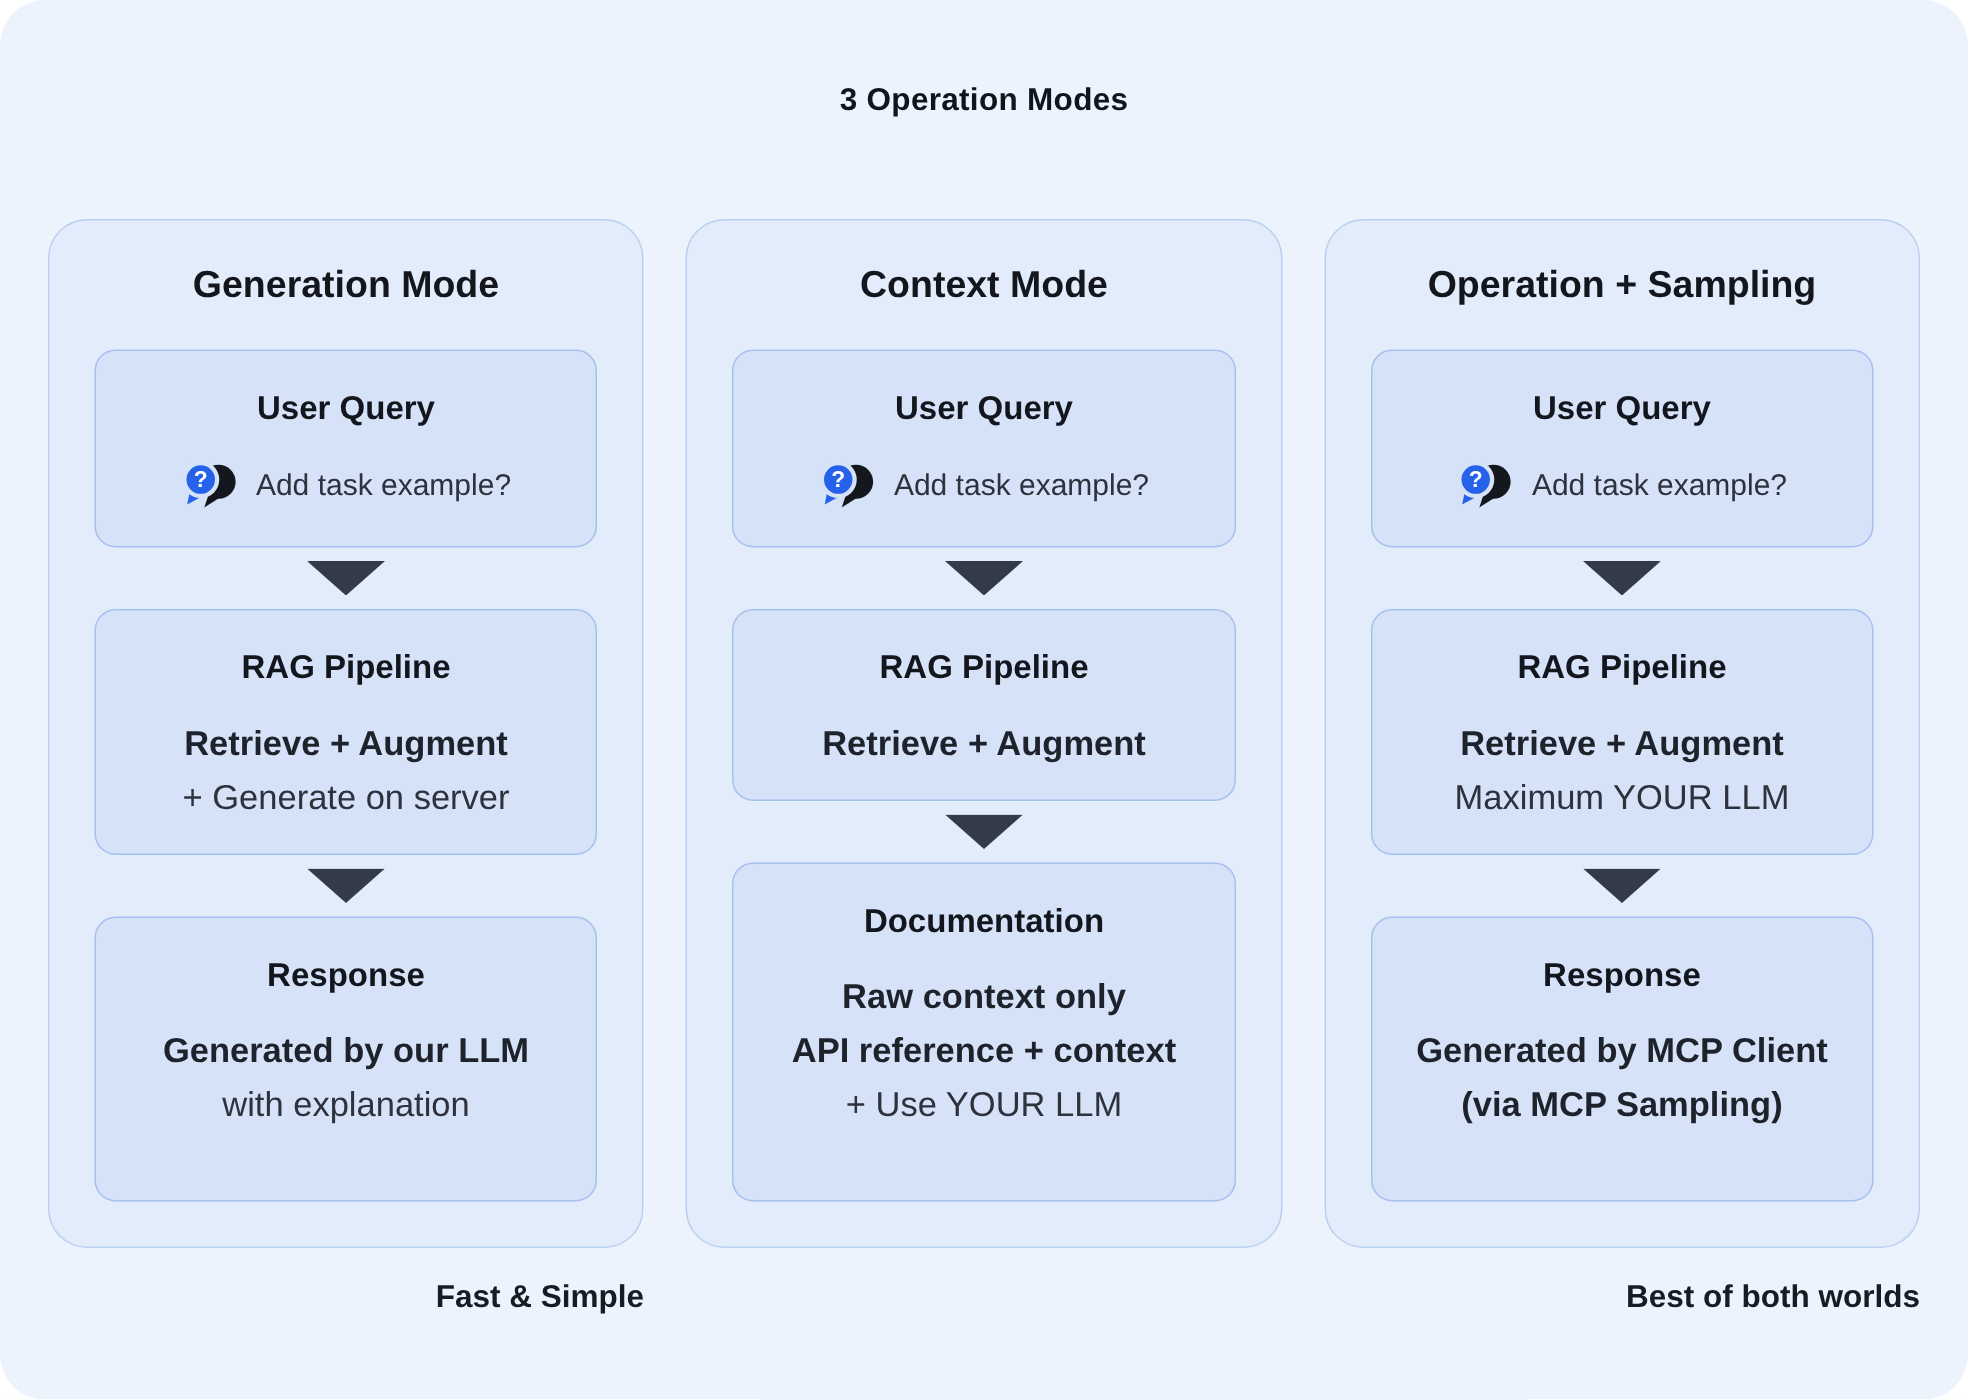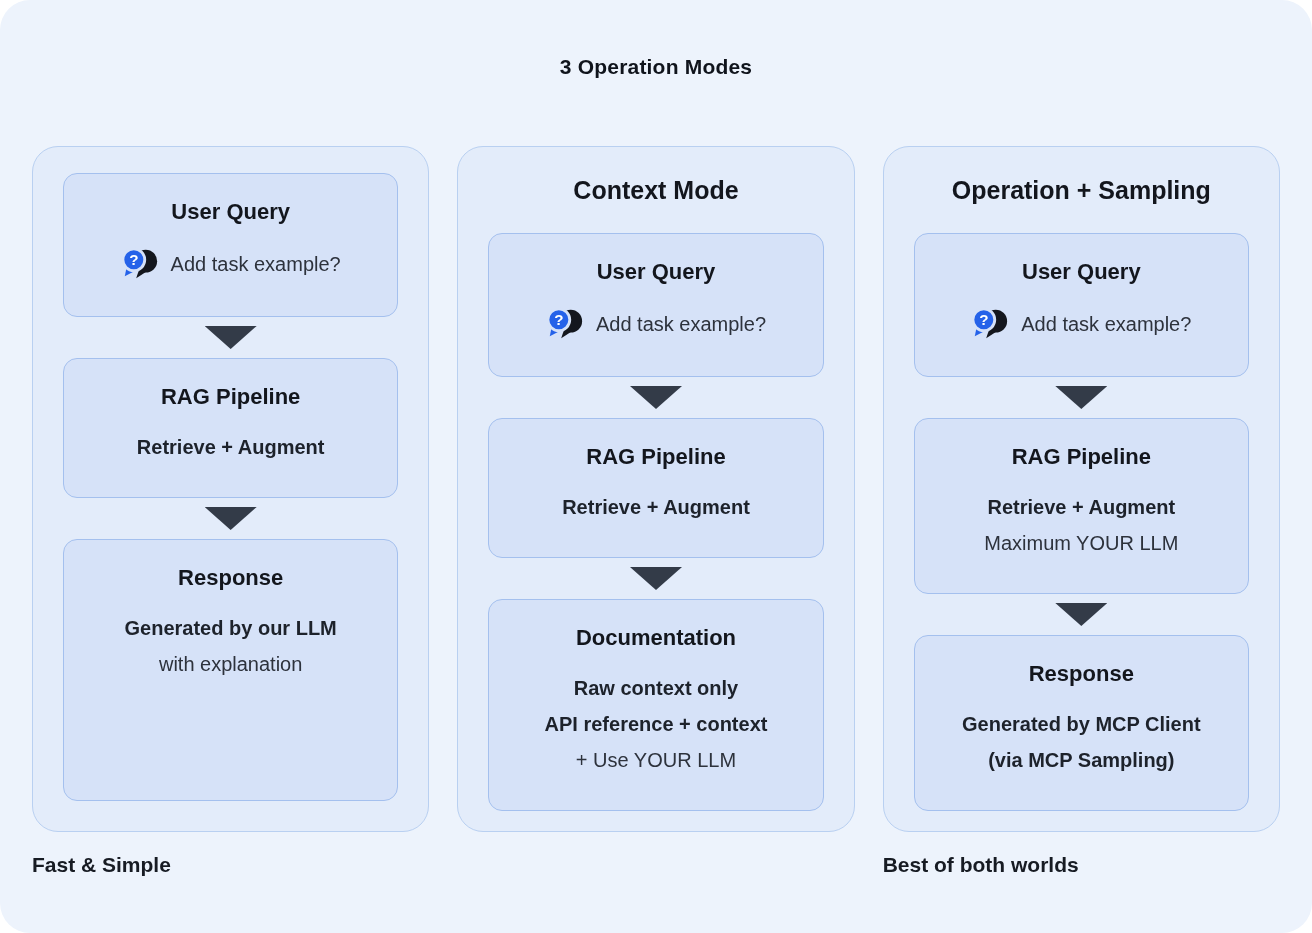--- a/index.html
+++ b/index.html
@@ -21,52 +21,53 @@
     height:686px;box-sizing:border-box;background:#e3ecfa;
     border:1.5px solid #b9d0f1;border-radius:26px;
     padding:26px 30px 30px;display:flex;flex-direction:column;
   }
   .panel-title{
     margin:0 0 26px;text-align:center;font-size:25px;line-height:34px;
     font-weight:700;color:#13161d;
   }
   .box{
     background:#d6e2f8;border:1.5px solid #a4c0ee;border-radius:14px;
-    padding:23px 10px 32px;text-align:center;box-sizing:border-box;
+    padding:23px 10px 20px;text-align:center;box-sizing:border-box;
   }
   .box.grow{flex:1;}
   .box-title{margin:0 0 17px;font-size:22px;line-height:30px;font-weight:700;color:#13161d;}
-  .line{font-size:20px;line-height:36px;color:#2d323c;}
+  .line{font-size:23px;line-height:36px;color:#2d323c;}
   .line.bold{font-weight:700;color:#1d222b;}
   .icon-line{
     display:flex;align-items:center;justify-content:center;gap:12px;
     height:40px;font-size:20px;color:#2d323c;
   }
   .arrow-row{height:41px;display:flex;align-items:center;justify-content:center;flex:0 0 auto;}
   .arrow{
     width:52px;height:23px;background:#333b48;
     clip-path:polygon(0 0,100% 0,50% 100%);
   }
   .caption{
-    margin-top:18px;text-align:left;font-size:21px;line-height:29px;
+    margin-top:18px;text-align:right;font-size:21px;line-height:29px;
     font-weight:700;color:#171b23;
   }
   .q-icon{display:block;flex:0 0 auto;}
 </style>
 </head>
 <body>
 
 <div class="page">
   <div class="card">
     <h1 class="main-title">3 Operation Modes</h1>
 
     <div class="columns">
 
       <section class="panel-col">
         <div class="panel">
+          <h2 class="panel-title">Generation Mode</h2>
 
           <div class="box">
             <h3 class="box-title">User Query</h3>
             <div class="icon-line">
               <svg class="q-icon" width="38" height="36" viewBox="0 0 40 36">
                 <circle cx="26" cy="15" r="12" fill="#14171e"></circle>
                 <polygon points="19,24 16,33 27,26" fill="#14171e"></polygon>
                 <polygon points="6,21 4,31 15,25" fill="#2562e9"></polygon>
                 <circle cx="13.5" cy="13.5" r="11.5" fill="#2562e9" stroke="#d6e2f8" stroke-width="3"></circle>
                 <text x="13.5" y="19" text-anchor="middle" font-family="Liberation Sans, sans-serif" font-size="16" font-weight="bold" fill="#ffffff">?</text>
@@ -75,20 +76,21 @@
             </div>
           </div>
 
           <div class="arrow-row">
             <div class="arrow"></div>
           </div>
 
           <div class="box">
             <h3 class="box-title">RAG Pipeline</h3>
             <div class="line bold">Retrieve + Augment</div>
+            <div class="line">+ Generate on server</div>
           </div>
 
           <div class="arrow-row">
             <div class="arrow"></div>
           </div>
 
           <div class="box grow">
             <h3 class="box-title">Response</h3>
             <div class="line bold">Generated by our LLM</div>
             <div class="line">with explanation</div>

